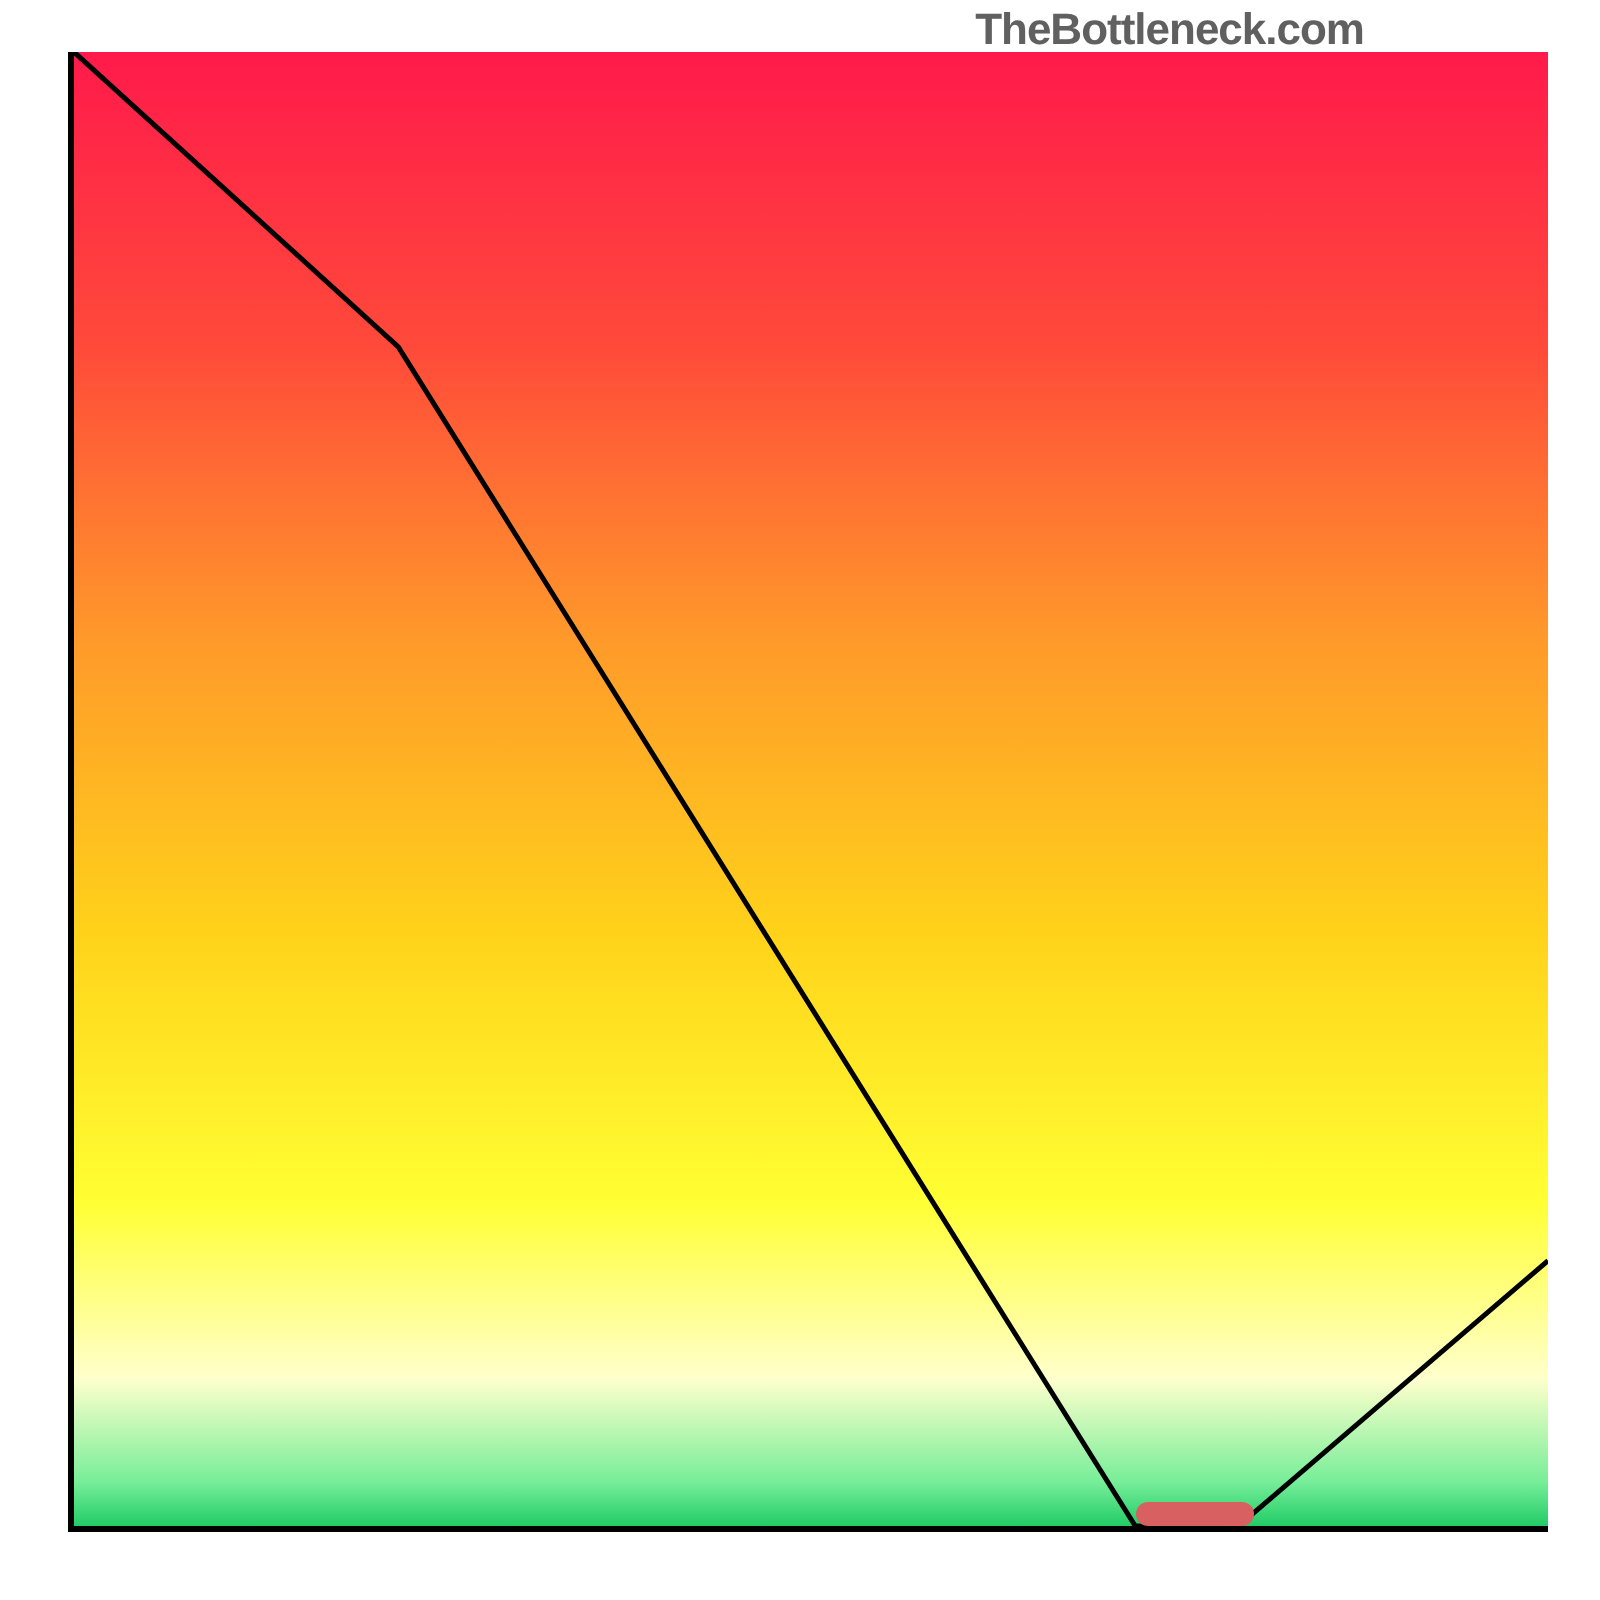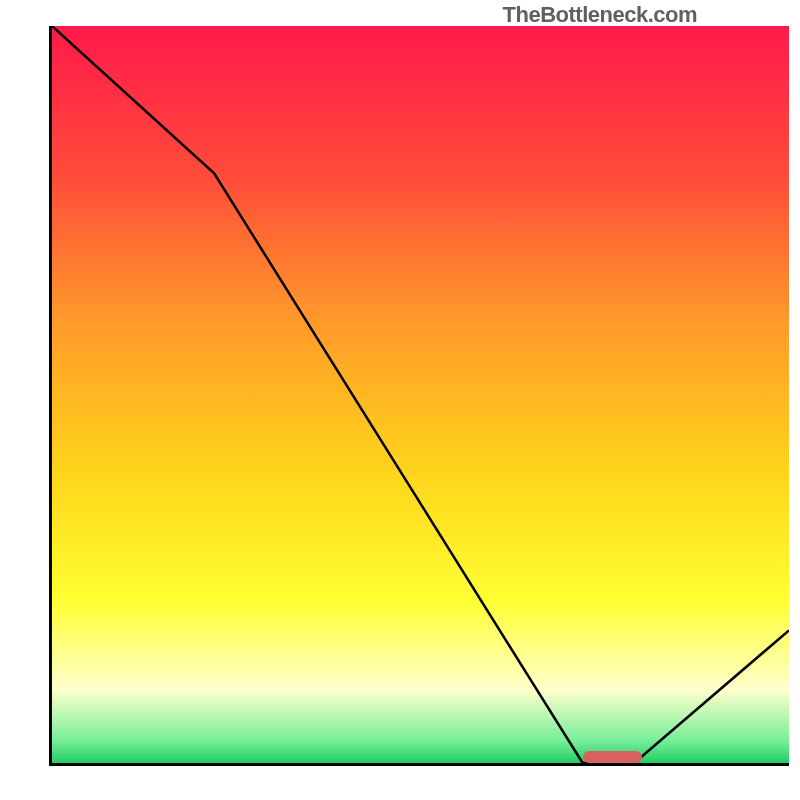--- a/index.html
+++ b/index.html
@@ -8,21 +8,20 @@
     width: 800px;
     height: 800px;
     background: #ffffff;
     overflow: hidden;
     font-family: Arial, Helvetica, sans-serif;
   }
   .container {
     position: relative;
     width: 688px;
     height: 800px;
-    margin-left: 15px;
   }
   .watermark {
     position: absolute;
     top: 2px;
     right: 6px;
     font-size: 22px;
     font-weight: bold;
     color: #606060;
     z-index: 10;
     letter-spacing: -0.5px;

